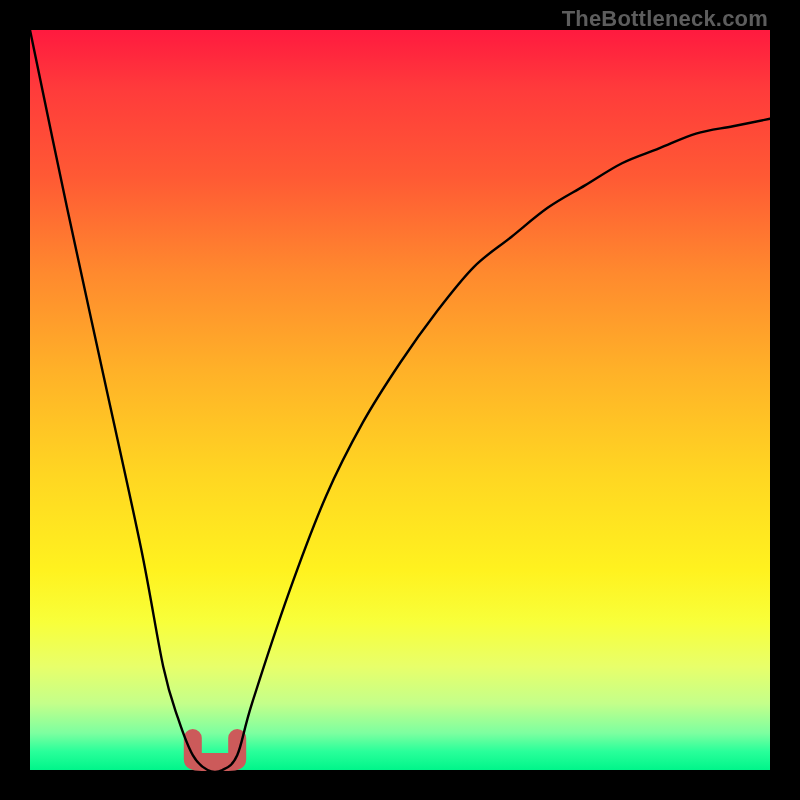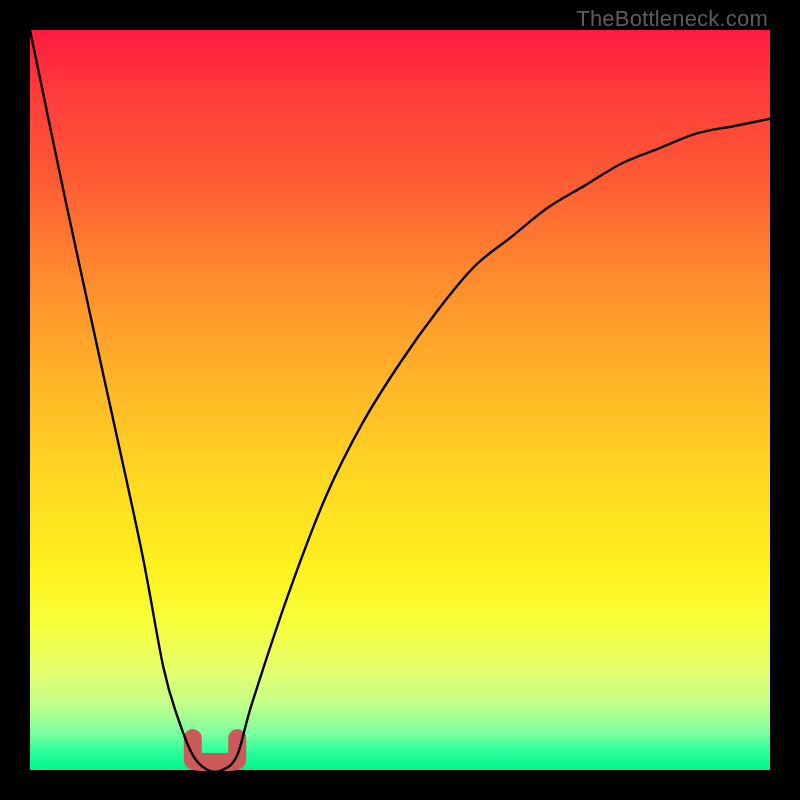--- a/index.html
+++ b/index.html
@@ -32,21 +32,21 @@
       #29ff9a 97.5%,
       #00f58a 100%
     );
   }
   .attribution {
     position: absolute;
     top: 6px;
     right: 32px;
     color: #5d5d5d;
     font-size: 22px;
-    font-weight: 400;
+    font-weight: 700;
     letter-spacing: 0.2px;
   }
   svg.overlay {
     position: absolute;
     left: 0; top: 0;
     width: 740px; height: 740px;
     overflow: visible;
   }
   path.curve {
     fill: none;

